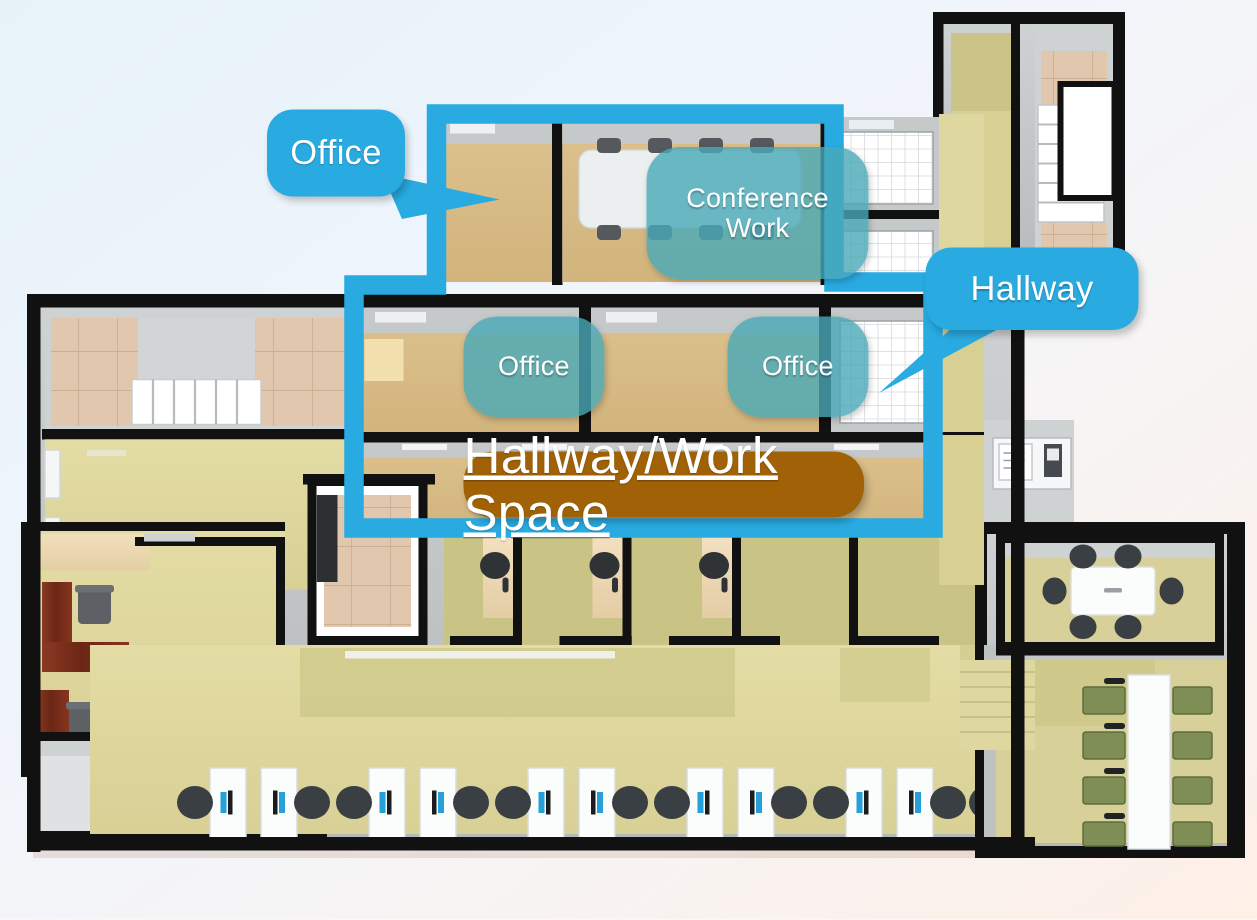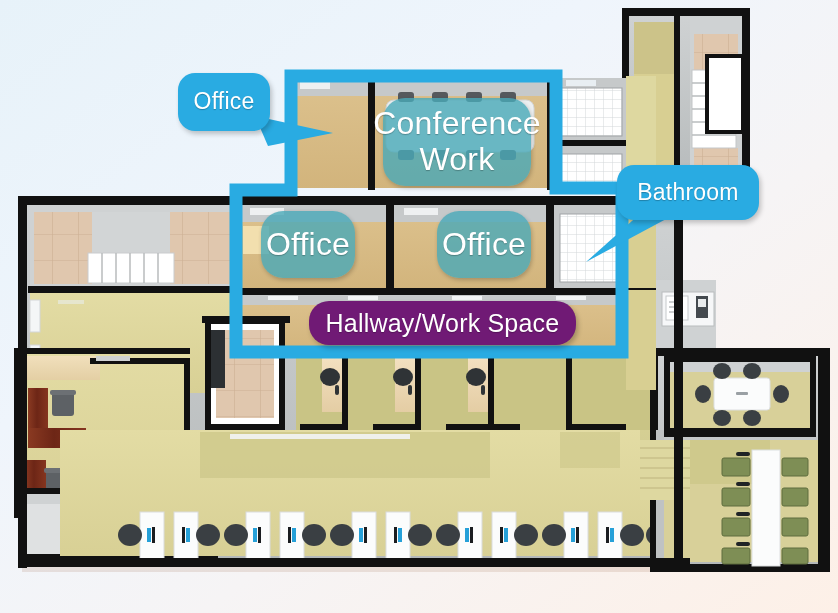--- a/index.html
+++ b/index.html
@@ -28,27 +28,29 @@
   .callout{
     background:#29abe2;
     border-radius:17px;
     box-shadow:2px 3px 5px rgba(0,0,0,.22);
     font-size:23px;
   }
   .roomtag{
     background:rgba(72,169,184,.80);
     border-radius:22px;
     box-shadow:1px 2px 4px rgba(0,0,0,.22);
-    font-size:32px;
+    font-size:18px;
+    margin-left:48px;
   }
   .bartag{
-    background:#701a75;
+    background:#a16207;
     border-radius:20px;
     box-shadow:2px 3px 5px rgba(0,0,0,.25);
-    font-size:25px;
+    font-size:34px;
+    text-decoration:underline;
   }
 </style>
 </head>
 <body>
 
 <div id="stage">
 
   <svg class="layer" width="838" height="613" viewBox="0 0 838 613">
     <defs>
       <linearGradient id="gBg" x1="0" y1="0" x2="1" y2="1">
@@ -479,21 +481,21 @@
   <svg class="layer" width="838" height="613" viewBox="0 0 838 613">
     <path d="M255,116 L268,146 L333,133 Z" fill="#29abe2"></path>
     <path d="M642,212 L668,218 L586,262 Z" fill="#29abe2"></path>
   </svg>
 
   <div class="lbl callout" style="left:178px;top:73px;width:92px;height:58px;">
     <span>Office</span>
   </div>
 
   <div class="lbl callout" style="left:617px;top:165px;width:142px;height:55px;">
-    <span>Bathroom</span>
+    <span>Hallway</span>
   </div>
 
   <div class="lbl roomtag" style="left:383px;top:98px;width:148px;height:88px;flex-direction:column;">
     <span>Conference</span>
     <span>Work</span>
   </div>
 
   <div class="lbl roomtag" style="left:261px;top:211px;width:94px;height:67px;">
     <span>Office</span>
   </div>

